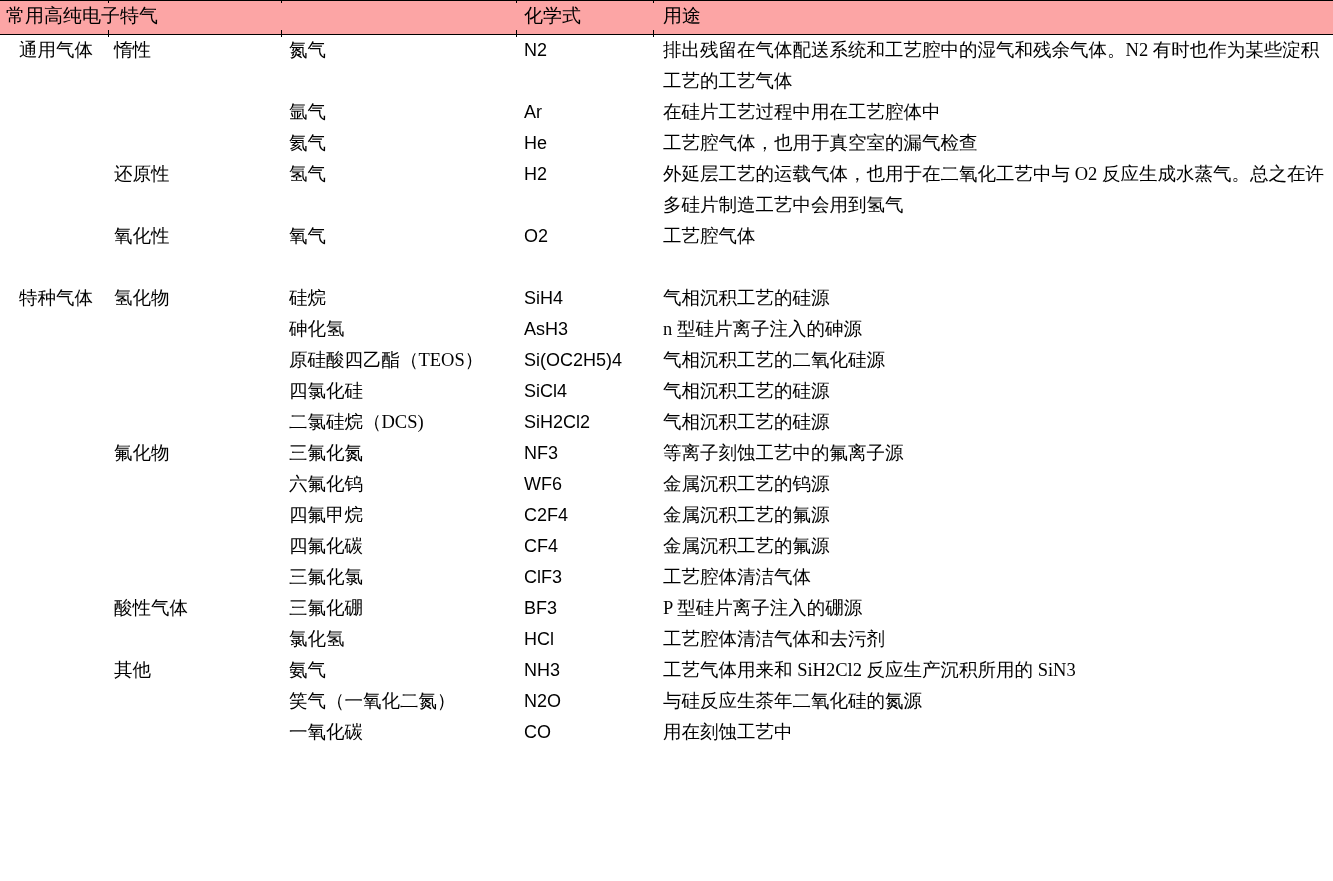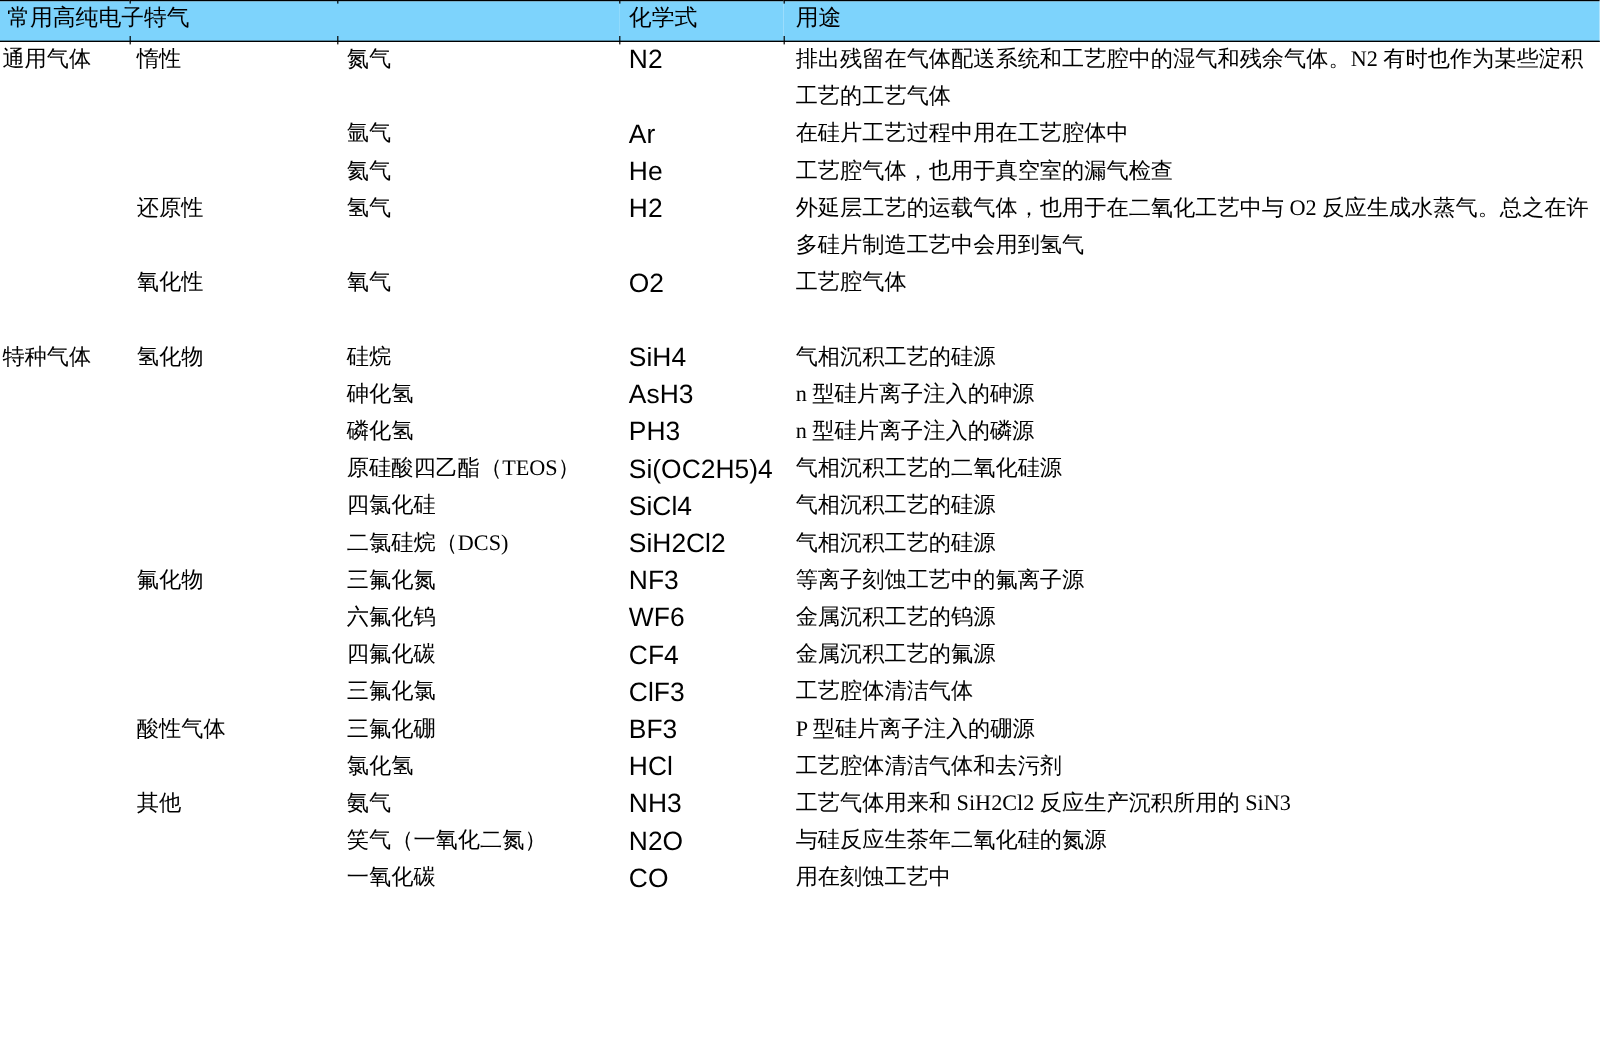--- a/index.html
+++ b/index.html
@@ -23,21 +23,21 @@
 
   
   col.c-category { width: 108px; }
   col.c-subtype  { width: 173px; }
   col.c-name     { width: 235px; }
   col.c-formula  { width: 137px; }
   col.c-usage    { width: 680px; }
 
   
   thead tr.header-row {
-    background: #7dd3fc;
+    background: #fca5a5;
   }
   thead th {
     border-top: 1.3px solid #000;
     border-bottom: 1.3px solid #000;
     font-weight: normal;
     text-align: left;
     vertical-align: top;
     padding: 3px 0 5px 0;
     font-size: 19px;
     line-height: 23px;
@@ -48,24 +48,24 @@
   th.th-usage { padding-left: 10px; }
 
   
   tbody td {
     vertical-align: top;
     font-size: 18.5px;
     line-height: 30px;
     padding: 0;
     border: none;
   }
-  td.cat      { padding-left: 2px; }
+  td.cat      { padding-left: 19px; }
   td.sub      { padding-left: 6px; }
   td.name     { padding-left: 8px; }
-  td.formula  { padding-left: 8px; font-family: "Liberation Sans", sans-serif; font-size: 22px; }
+  td.formula  { padding-left: 8px; font-family: "Liberation Sans", sans-serif; font-size: 18px; }
   td.usage    { padding-left: 10px; }
 
   tbody tr.data-row { height: 31px; }
   tbody tr.tall-row { height: 62px; }
   tbody tr.spacer-row { height: 31px; }
 
   tbody tr.data-row td.usage {
     line-height: 31px;
   }
   tbody tr.tall-row td.usage {
@@ -171,29 +171,20 @@
           <td class="sub"><span class="usage-text"></span></td>
           <td class="name"><span class="usage-text">砷化氢</span></td>
           <td class="formula"><span class="usage-text">AsH3</span></td>
           <td class="usage">
             <span class="usage-text">n 型硅片离子注入的砷源</span>
           </td>
         </tr>
         <tr class="data-row">
           <td class="cat"><span class="usage-text"></span></td>
           <td class="sub"><span class="usage-text"></span></td>
-          <td class="name"><span class="usage-text">磷化氢</span></td>
-          <td class="formula"><span class="usage-text">PH3</span></td>
-          <td class="usage">
-            <span class="usage-text">n 型硅片离子注入的磷源</span>
-          </td>
-        </tr>
-        <tr class="data-row">
-          <td class="cat"><span class="usage-text"></span></td>
-          <td class="sub"><span class="usage-text"></span></td>
           <td class="name"><span class="usage-text">原硅酸四乙酯（TEOS）</span></td>
           <td class="formula"><span class="usage-text">Si(OC2H5)4</span></td>
           <td class="usage">
             <span class="usage-text">气相沉积工艺的二氧化硅源</span>
           </td>
         </tr>
         <tr class="data-row">
           <td class="cat"><span class="usage-text"></span></td>
           <td class="sub"><span class="usage-text"></span></td>
           <td class="name"><span class="usage-text">四氯化硅</span></td>
@@ -220,20 +211,29 @@
             <span class="usage-text">等离子刻蚀工艺中的氟离子源</span>
           </td>
         </tr>
         <tr class="data-row">
           <td class="cat"><span class="usage-text"></span></td>
           <td class="sub"><span class="usage-text"></span></td>
           <td class="name"><span class="usage-text">六氟化钨</span></td>
           <td class="formula"><span class="usage-text">WF6</span></td>
           <td class="usage">
             <span class="usage-text">金属沉积工艺的钨源</span>
+          </td>
+        </tr>
+        <tr class="data-row">
+          <td class="cat"><span class="usage-text"></span></td>
+          <td class="sub"><span class="usage-text"></span></td>
+          <td class="name"><span class="usage-text">四氟甲烷</span></td>
+          <td class="formula"><span class="usage-text">C2F4</span></td>
+          <td class="usage">
+            <span class="usage-text">金属沉积工艺的氟源</span>
           </td>
         </tr>
         <tr class="data-row">
           <td class="cat"><span class="usage-text"></span></td>
           <td class="sub"><span class="usage-text"></span></td>
           <td class="name"><span class="usage-text">四氟化碳</span></td>
           <td class="formula"><span class="usage-text">CF4</span></td>
           <td class="usage">
             <span class="usage-text">金属沉积工艺的氟源</span>
           </td>

